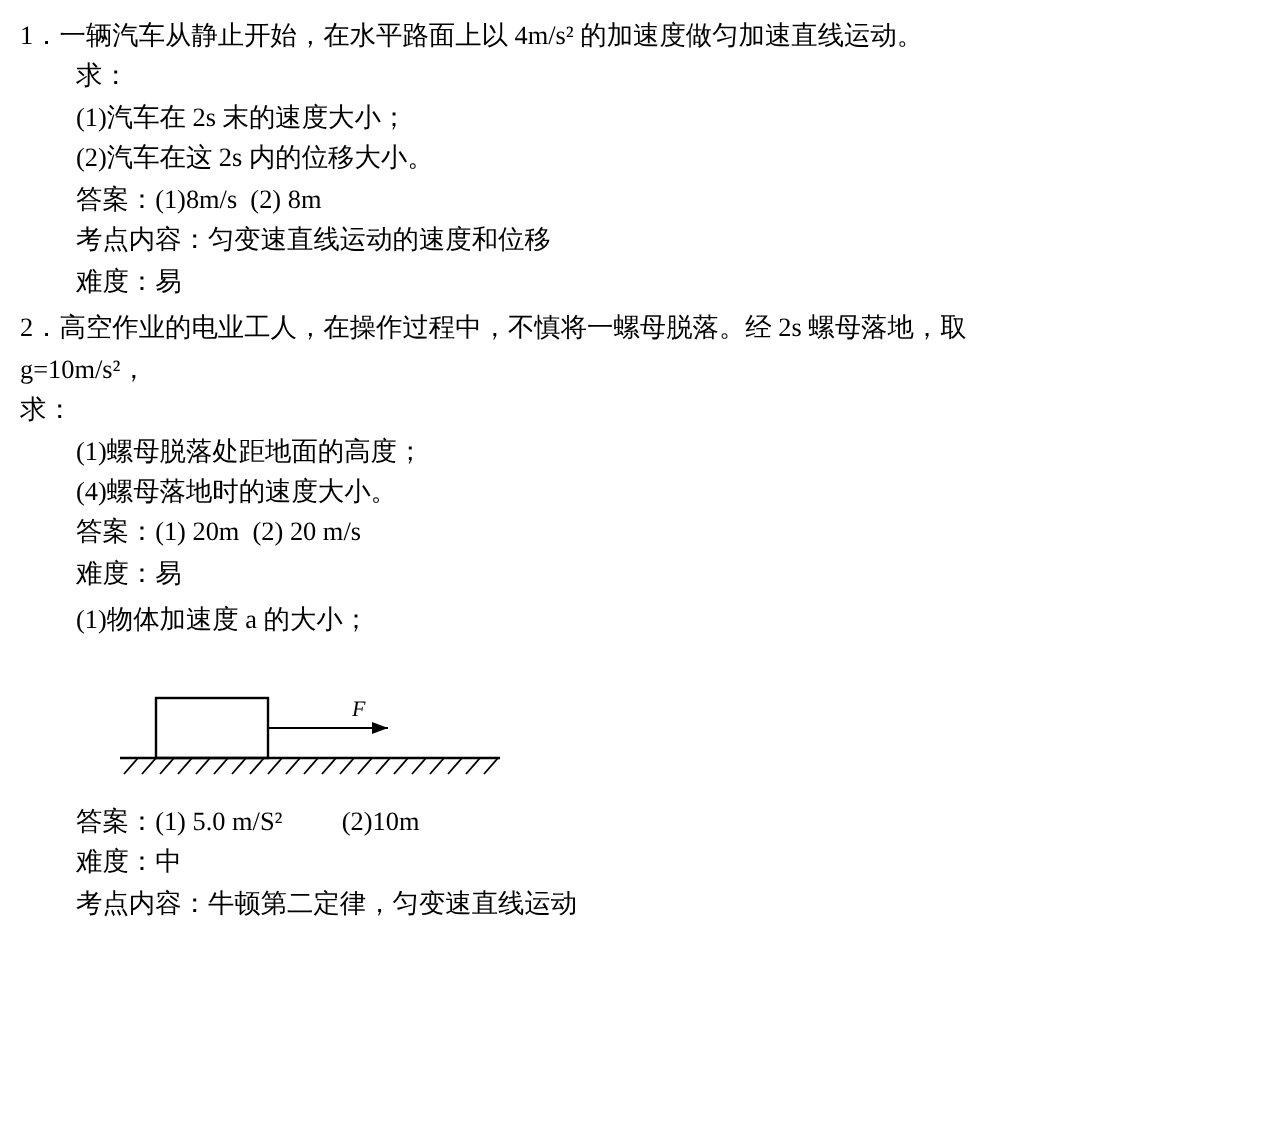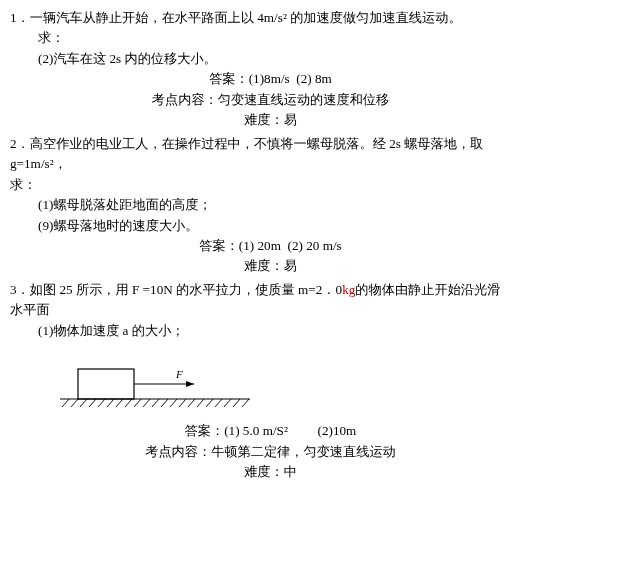--- a/index.html
+++ b/index.html
@@ -28,21 +28,21 @@
   .line {
     line-height: 1.55;
     white-space: pre-wrap;
     font-size: 13.2px;
   }
   .q-line {
     text-indent: 0;
   }
   .indent1 { padding-left: 28px; }
   .indent2 { padding-left: 28px; }
-  .indent-ans { padding-left: 28px; text-align: center; }
+  .indent-ans { padding-left: 28px; }
   .gap-top { margin-top: 3px; }
   .redtext { color: #c00000; }
   .figure-wrap {
     padding-left: 42px;
     margin-top: 4px;
     margin-bottom: 0px;
   }
   .figure-caption {
     padding-left: 78px;
     font-size: 12.5px;
@@ -52,37 +52,37 @@
   svg { display: block; }
 </style>
 </head>
 <body>
 
 <div class="page">
 
   <div class="block">
     <div class="line q-line" style="padding-top:8px;">1．一辆汽车从静止开始，在水平路面上以 4m/s² 的加速度做匀加速直线运动。</div>
     <div class="line indent1">求：</div>
+    <div class="line indent2">(1)汽车在 2s 末的速度大小；</div>
     <div class="line indent2">(2)汽车在这 2s 内的位移大小。</div>
     <div class="line indent-ans">答案：(1)8m/s  (2) 8m</div>
     <div class="line indent-ans">考点内容：匀变速直线运动的速度和位移</div>
     <div class="line indent-ans">难度：易</div>
   </div>
 
   <div class="block gap-top">
-    <div class="line q-line">2．高空作业的电业工人，在操作过程中，不慎将一螺母脱落。经 2s 螺母落地，取 g=1m/s²，</div>
+    <div class="line q-line">2．高空作业的电业工人，在操作过程中，不慎将一螺母脱落。经 2s 螺母落地，取 g=10m/s²，</div>
     <div class="line">求：</div>
     <div class="line indent2">(1)螺母脱落处距地面的高度；</div>
-    <div class="line indent2">(9)螺母落地时的速度大小。</div>
+    <div class="line indent2">(4)螺母落地时的速度大小。</div>
     <div class="line indent-ans">答案：(1) 20m  (2) 20 m/s</div>
     <div class="line indent-ans">难度：易</div>
   </div>
 
   <div class="block gap-top">
-    <div class="line q-line"><span>3．如图 25 所示，用 F =10N 的水平拉力，使质量 m=2．0</span><span class="redtext">kg</span><span>的物体由静止开始沿光滑水平面</span></div>
     <div class="line indent2">(1)物体加速度 a 的大小；</div>
 
     <div class="figure-wrap">
       <svg width="210" height="70" viewBox="0 0 210 70">
 
         <line x1="8" y1="54" x2="198" y2="54" stroke="#000" stroke-width="1.2"></line>
 
         <g stroke="#000" stroke-width="0.9">
           <line x1="10" y1="62" x2="17" y2="54"></line>
           <line x1="19" y1="62" x2="26" y2="54"></line>
@@ -109,17 +109,17 @@
 
         <rect x="26" y="24" width="56" height="30" fill="none" stroke="#000" stroke-width="1.2"></rect>
 
         <line x1="82" y1="39" x2="142" y2="39" stroke="#000" stroke-width="1.1"></line>
         <polygon points="142,39 134,36 134,42" fill="#000"></polygon>
         <text x="124" y="33" font-size="11" font-style="italic" font-family="Liberation Serif, serif">F</text>
       </svg>
     </div>
 
     <div class="line indent-ans" style="margin-top:6px;">答案：(1) 5.0 m/S²         (2)10m</div>
+    <div class="line indent-ans">难度：中</div>
     <div class="line indent-ans">考点内容：牛顿第二定律，匀变速直线运动</div>
-    <div class="line indent-ans">难度：中</div>
   </div>
 
 </div>
 
 </body></html>

